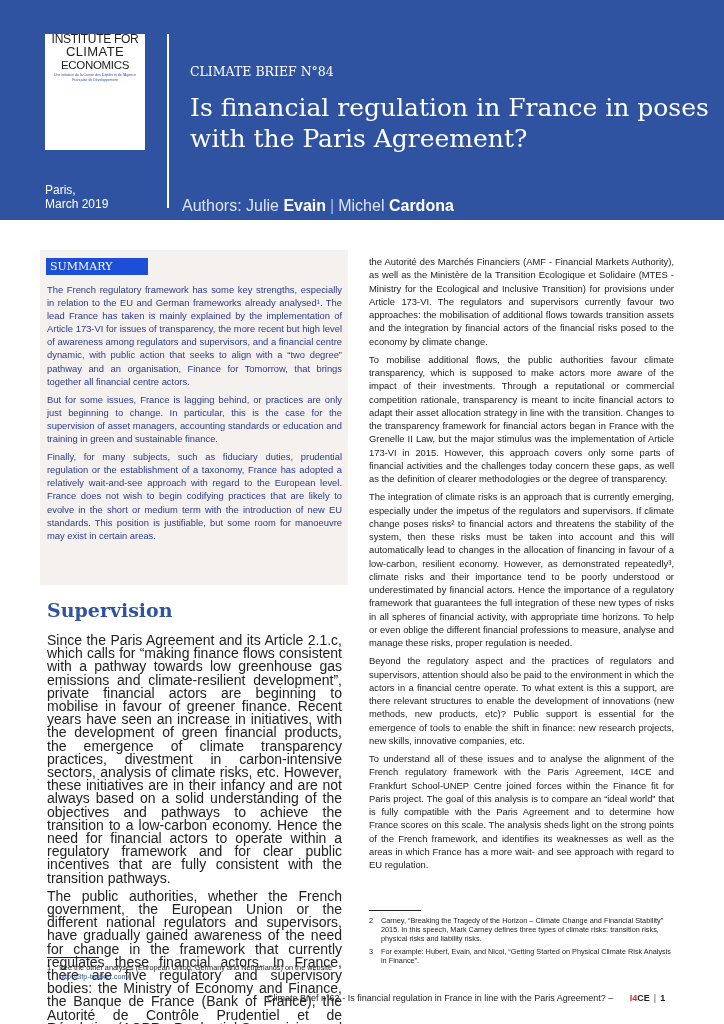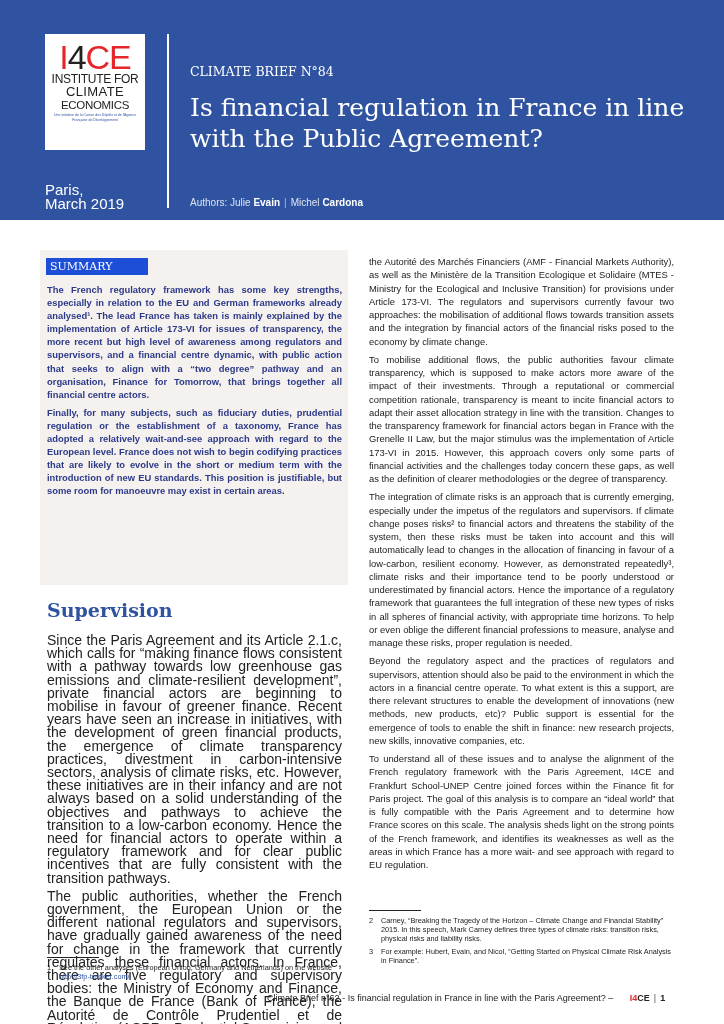--- a/index.html
+++ b/index.html
@@ -19,45 +19,45 @@
     margin-top: 6px; letter-spacing: -1px; font-weight: 400;
   }
   .logo .mark .red { color: #e5262a; }
   .logo .mark .dark { color: #222; }
   .logo .line1 { font-size: 12px; line-height: 11px; color: #222; letter-spacing: -0.3px; }
   .logo .line2 { font-size: 13px; line-height: 14px; color: #222; letter-spacing: 0.4px; }
   .logo .line3 { font-size: 11.5px; line-height: 12px; color: #222; letter-spacing: -0.3px; }
   .logo .tiny { font-size: 3.5px; line-height: 4.5px; color: #2f53a0; margin-top: 2px; padding: 0 6px; }
 
   .vline { position: absolute; left: 167px; top: 34px; width: 2px; height: 174px; background: #ffffff; }
-  .place { position: absolute; left: 45px; top: 183px; color: #fff; font-size: 15px; line-height: 14px; }
+  .place { position: absolute; left: 45px; top: 183px; color: #fff; font-size: 12px; line-height: 14px; }
   .kicker {
     position: absolute; left: 190px; top: 64px; color: #fff;
     font-family: "DejaVu Serif", serif; font-size: 12.5px; letter-spacing: 0px;
   }
   .title {
     position: absolute; left: 190px; top: 92px; width: 520px; color: #fff;
     font-family: "DejaVu Serif", serif; font-size: 25px; line-height: 31px; font-weight: 400;
   }
-  .authors { position: absolute; left: 190px; top: 197px; color: #dde4f3; font-size: 10px; }
+  .authors { position: absolute; left: 182px; top: 197px; color: #dde4f3; font-size: 16px; }
   .authors b { color: #fff; }
   .authors .sep { color: #aebbe0; margin: 0 4px; }
 
   .summary-box {
     position: absolute; left: 40px; top: 250px; width: 308px; height: 335px;
     background: #f4f1ee;
   }
   .summary-tag {
     position: absolute; left: 46px; top: 258px; width: 102px; height: 17px;
     background: #1d4ed8; color: #fff; font-family: "DejaVu Serif", serif;
     font-size: 11px; line-height: 17px; padding-left: 4px;
   }
   .summary-text {
     position: absolute; left: 47px; top: 283px; width: 295px;
-    color: #2d3a8a; font-weight: bold; font-size: 9.4px; line-height: 13.1px; text-align: justify;
+    color: #2d3a8a; font-weight: normal; font-size: 9.4px; line-height: 13.1px; text-align: justify;
   }
   .summary-text p { margin-bottom: 5px; }
 
   .intro-h {
     position: absolute; left: 47px; top: 599px; color: #2f53a0;
     font-family: "DejaVu Serif", serif; font-size: 19px;
   }
   .col-left {
     position: absolute; left: 47px; top: 634px; width: 295px;
     font-size: 14px; line-height: 13.2px; text-align: justify; color: #222;
@@ -80,42 +80,42 @@
   .footer .brand { font-weight: bold; }
   .footer .brand .r { color: #e5262a; padding-left: 14px; }
   .footer .pipe { margin: 0 4px; color: #555; }
   .footer .page { font-weight: bold; }
 </style>
 </head>
 <body>
 
 <div class="header">
   <div class="logo">
-    <div class="mark"><span class="red">I</span><span class="dark">4</span><span class="red">CE</span></div>
     <div class="line1">INSTITUTE FOR</div>
     <div class="line2">CLIMATE</div>
     <div class="line3">ECONOMICS</div>
     <div class="tiny">Une initiative de la Caisse des Dépôts et de l'Agence Française de Développement</div>
   </div>
   <div class="vline"></div>
   <div class="place">
     <div>Paris,</div>
     <div>March 2019</div>
   </div>
   <div class="kicker">CLIMATE BRIEF N°84</div>
-  <h1 class="title">Is financial regulation in France in line with the Public Agreement?</h1>
+  <h1 class="title">Is financial regulation in France in poses with the Paris Agreement?</h1>
   <div class="authors">
     <span>Authors: </span><span>Julie </span><b>Evain</b><span class="sep">|</span><span>Michel </span><b>Cardona</b>
   </div>
 </div>
 
 <div class="summary-box"></div>
 <div class="summary-tag">SUMMARY</div>
 <div class="summary-text">
   <p>The French regulatory framework has some key strengths, especially in relation to the EU and German frameworks already analysed¹. The lead France has taken is mainly explained by the implementation of Article 173-VI for issues of transparency, the more recent but high level of awareness among regulators and supervisors, and a financial centre dynamic, with public action that seeks to align with a “two degree” pathway and an organisation, Finance for Tomorrow, that brings together all financial centre actors.</p>
+  <p>But for some issues, France is lagging behind, or practices are only just beginning to change. In particular, this is the case for the supervision of asset managers, accounting standards or education and training in green and sustainable finance.</p>
   <p>Finally, for many subjects, such as fiduciary duties, prudential regulation or the establishment of a taxonomy, France has adopted a relatively wait-and-see approach with regard to the European level. France does not wish to begin codifying practices that are likely to evolve in the short or medium term with the introduction of new EU standards. This position is justifiable, but some room for manoeuvre may exist in certain areas.</p>
 </div>
 
 <h2 class="intro-h">Supervision</h2>
 <div class="col-left">
   <p>Since the Paris Agreement and its Article 2.1.c, which calls for “making finance flows consistent with a pathway towards low greenhouse gas emissions and climate-resilient development”, private financial actors are beginning to mobilise in favour of greener finance. Recent years have seen an increase in initiatives, with the development of green financial products, the emergence of climate transparency practices, divestment in carbon-intensive sectors, analysis of climate risks, etc. However, these initiatives are in their infancy and are not always based on a solid understanding of the objectives and pathways to achieve the transition to a low-carbon economy. Hence the need for financial actors to operate within a regulatory framework and for clear public incentives that are fully consistent with the transition pathways.</p>
   <p>The public authorities, whether the French government, the European Union or the different national regulators and supervisors, have gradually gained awareness of the need for change in the framework that currently regulates these financial actors. In France, there are five regulatory and supervisory bodies: the Ministry of Economy and Finance, the Banque de France (Bank of France), the Autorité de Contrôle Prudentiel et de Résolution (ACPR - Prudential Supervision and Resolution Authority) and</p>
 </div>
 
 <div class="fn-rule" style="left:47px; top:957px;"></div>

